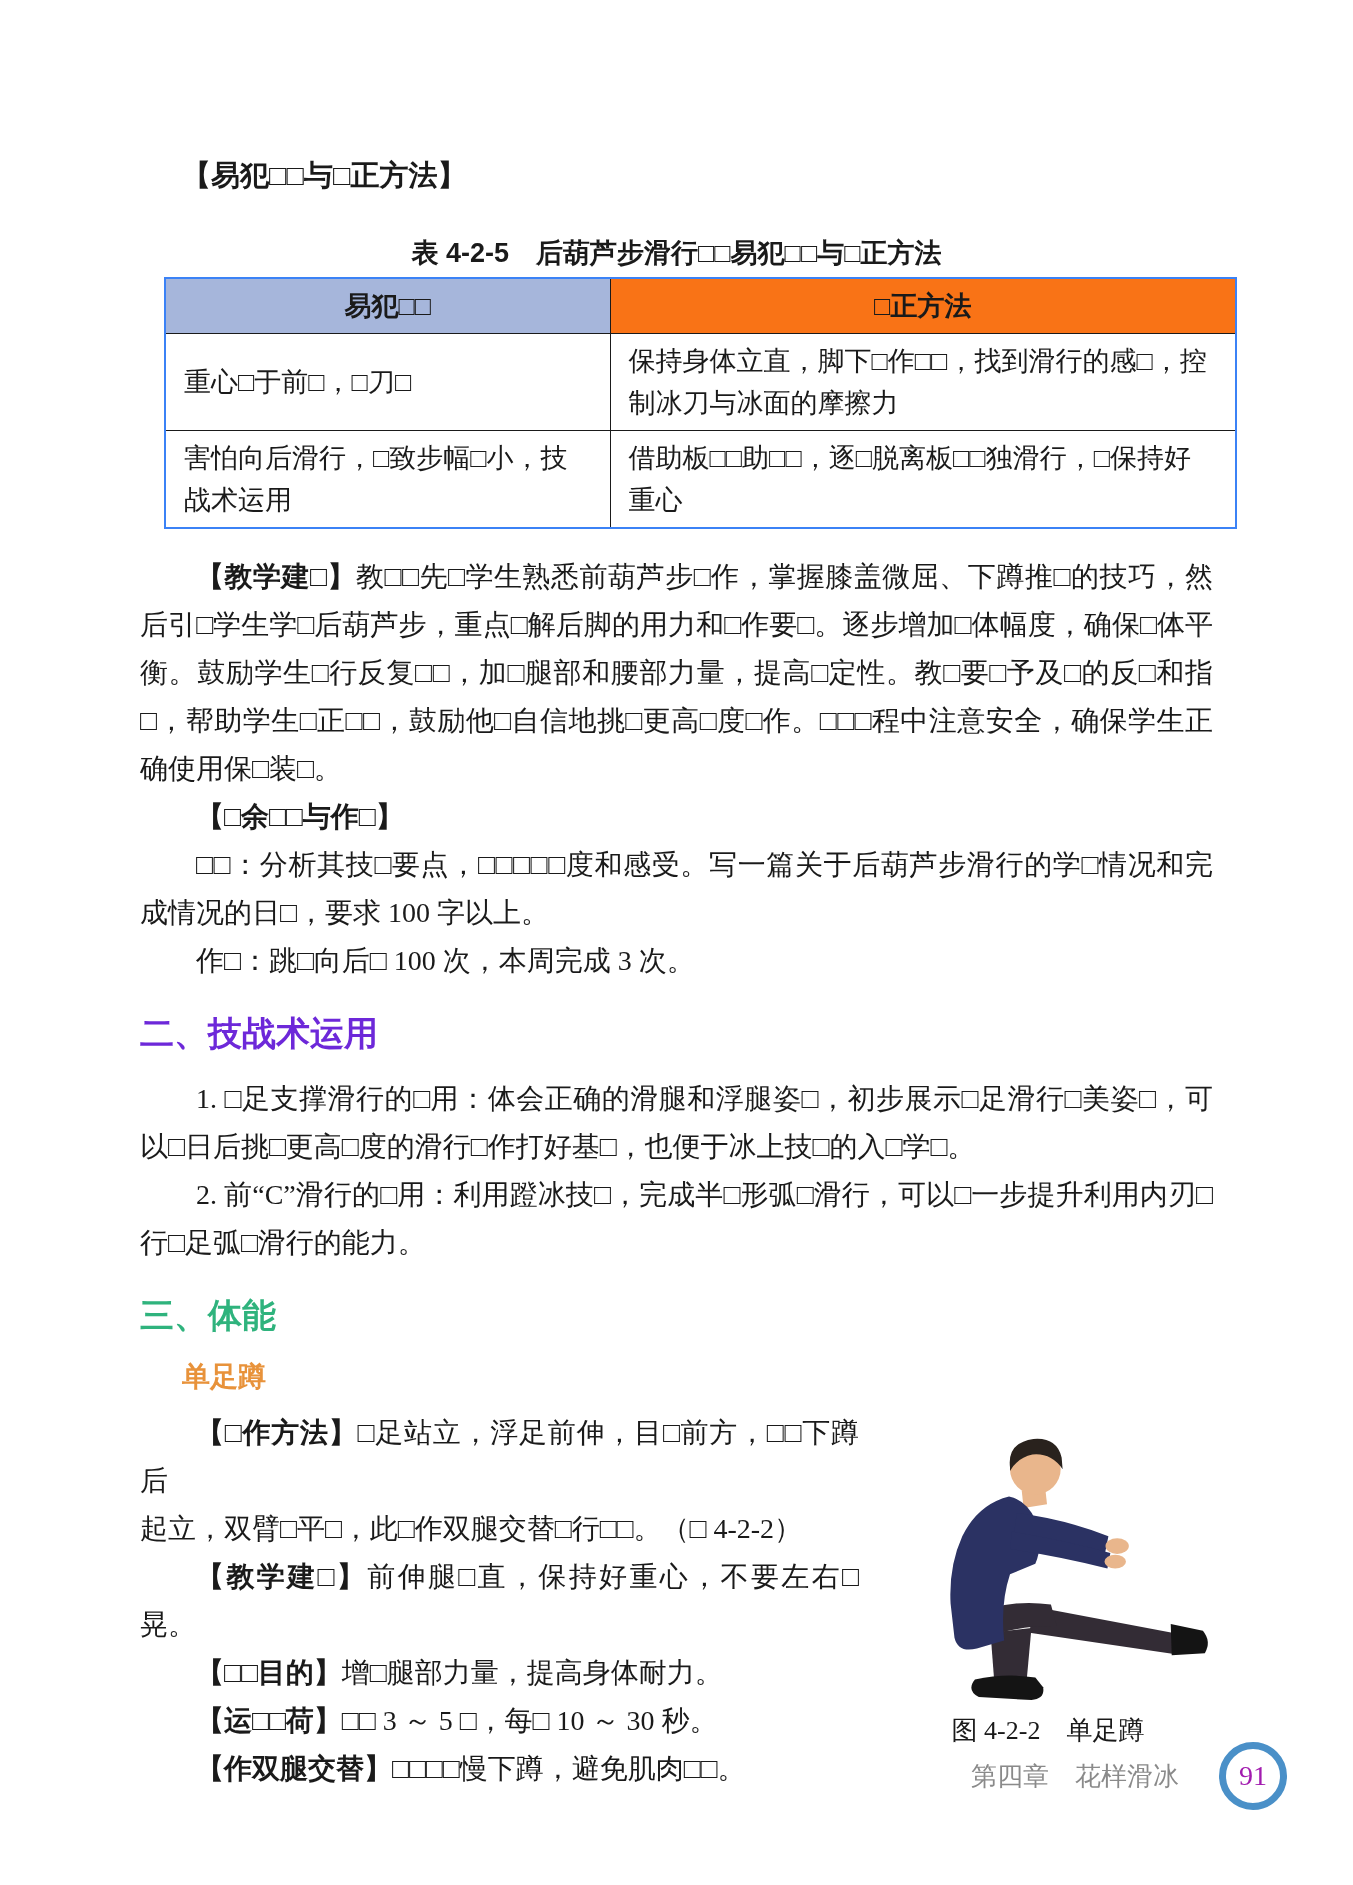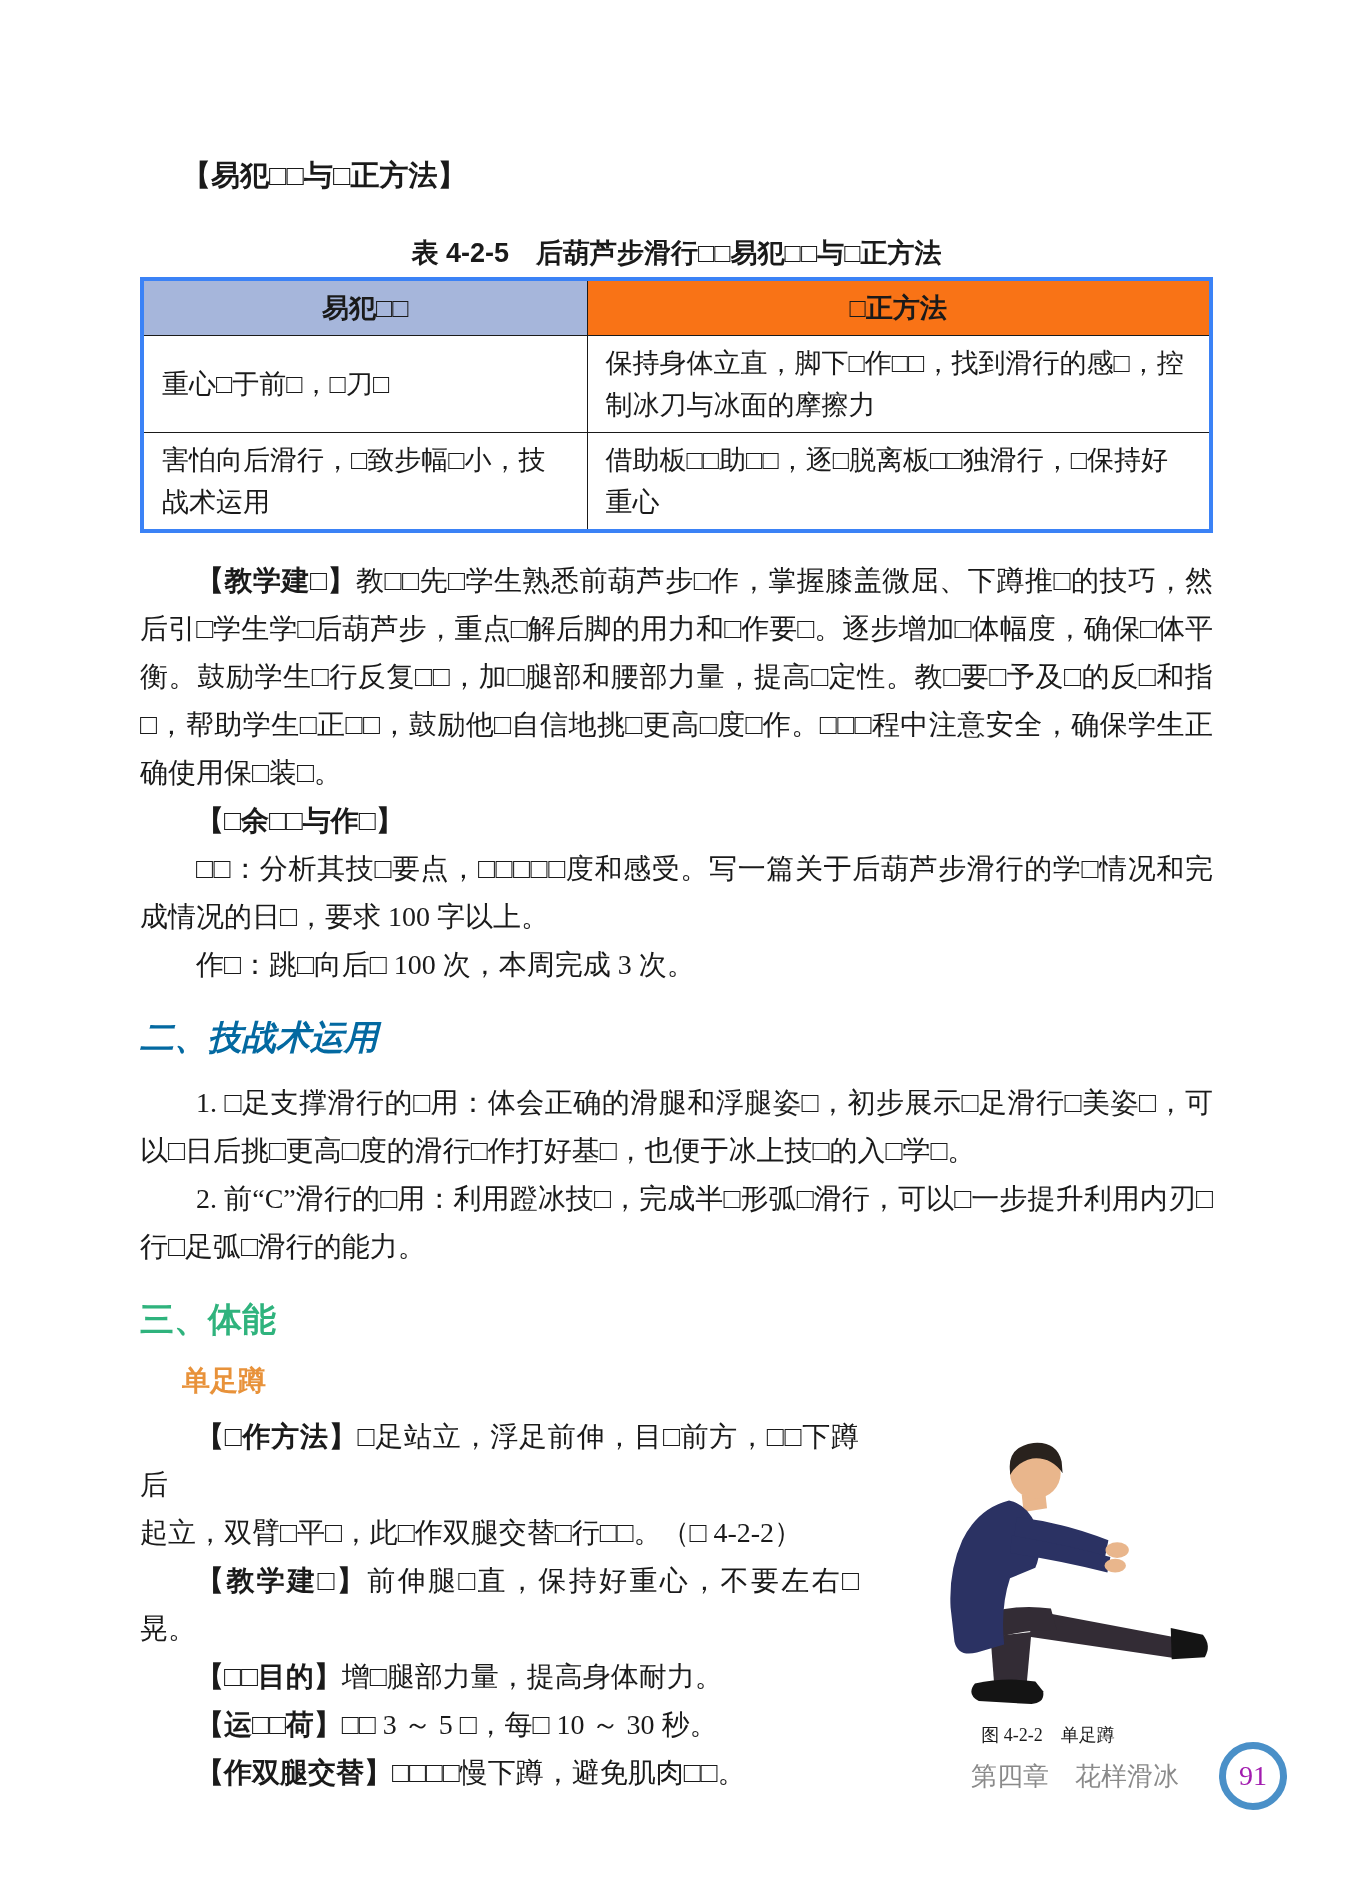--- a/index.html
+++ b/index.html
@@ -22,22 +22,23 @@
     padding-left:42px;text-align:left;
     margin:0 0 40px 0;
   }
   .table-caption{
     font-family:"Liberation Sans","DejaVu Sans",sans-serif;
     font-weight:bold;font-size:27px;line-height:36px;
     text-align:center;margin:0 0 6px 0;
   }
   table.err-table{
     width:100%;border-collapse:collapse;
-    border:4px solid #3b82f6;
+    border:2px solid #3b82f6;
     table-layout:fixed;
+    margin-left:24px;
   }
   table.err-table th{
     background:#a6b6db;
     font-family:"Liberation Sans","DejaVu Sans",sans-serif;
     font-weight:bold;font-size:27px;
     height:52px;text-align:center;
     border:1px solid #1a1a1a;
   }
   table.err-table td{
     border:1px solid #1a1a1a;
@@ -66,21 +67,21 @@
   .sub-heading{
     font-family:"Liberation Sans","DejaVu Sans",sans-serif;
     font-weight:bold;font-size:28px;line-height:40px;
     margin:0 0 12px 0;padding-left:42px;text-align:left;
   }
   .figure-float{
     float:right;width:330px;margin:-10px 0 0 24px;
     text-align:center;
   }
   .figure-caption{
-    font-size:18px;line-height:30px;margin-top:0;
+    font-size:26px;line-height:30px;margin-top:0;
     text-align:center;text-indent:0;
   }
   .footer{
     position:absolute;top:1742px;right:66px;
     display:flex;align-items:center;gap:40px;
   }
   .footer-chapter{
     font-family:"Liberation Sans","DejaVu Sans",sans-serif;
     font-size:26px;color:#8a8a8a;
   }
@@ -126,21 +127,21 @@
     </table>
 
     <p class="para after-table"><span class="bold-label">【教学建□】</span><span>教□□先□学生熟悉前葫芦步□作，掌握膝盖微屈、下蹲推□的技巧，然后引□学生学□后葫芦步，重点□解后脚的用力和□作要□。逐步增加□体幅度，确保□体平衡。鼓励学生□行反复□□，加□腿部和腰部力量，提高□定性。教□要□予及□的反□和指□，帮助学生□正□□，鼓励他□自信地挑□更高□度□作。□□□程中注意安全，确保学生正确使用保□装□。</span></p>
 
     <p class="standalone-bold">【□余□□与作□】</p>
 
     <p class="para">□□：分析其技□要点，□□□□□度和感受。写一篇关于后葫芦步滑行的学□情况和完成情况的日□，要求 100 字以上。</p>
 
     <p class="para">作□：跳□向后□ 100 次，本周完成 3 次。</p>
 
-    <h2 class="section-heading" id="sec2" style="color: #0369a1; font-style: italic;">二、技战术运用</h2>
+    <h2 class="section-heading" id="sec2" style="color: #6d28d9;">二、技战术运用</h2>
 
     <p class="para">1. □足支撑滑行的□用：体会正确的滑腿和浮腿姿□，初步展示□足滑行□美姿□，可以□日后挑□更高□度的滑行□作打好基□，也便于冰上技□的入□学□。</p>
 
     <p class="para">2. 前“C”滑行的□用：利用蹬冰技□，完成半□形弧□滑行，可以□一步提升利用内刃□行□足弧□滑行的能力。</p>
 
     <h2 class="section-heading" id="sec3" style="color: rgb(47, 179, 125);">三、体能</h2>
 
     <p class="sub-heading" id="sub3" style="color: rgb(232, 146, 58);">单足蹲</p>
 
     <div>

